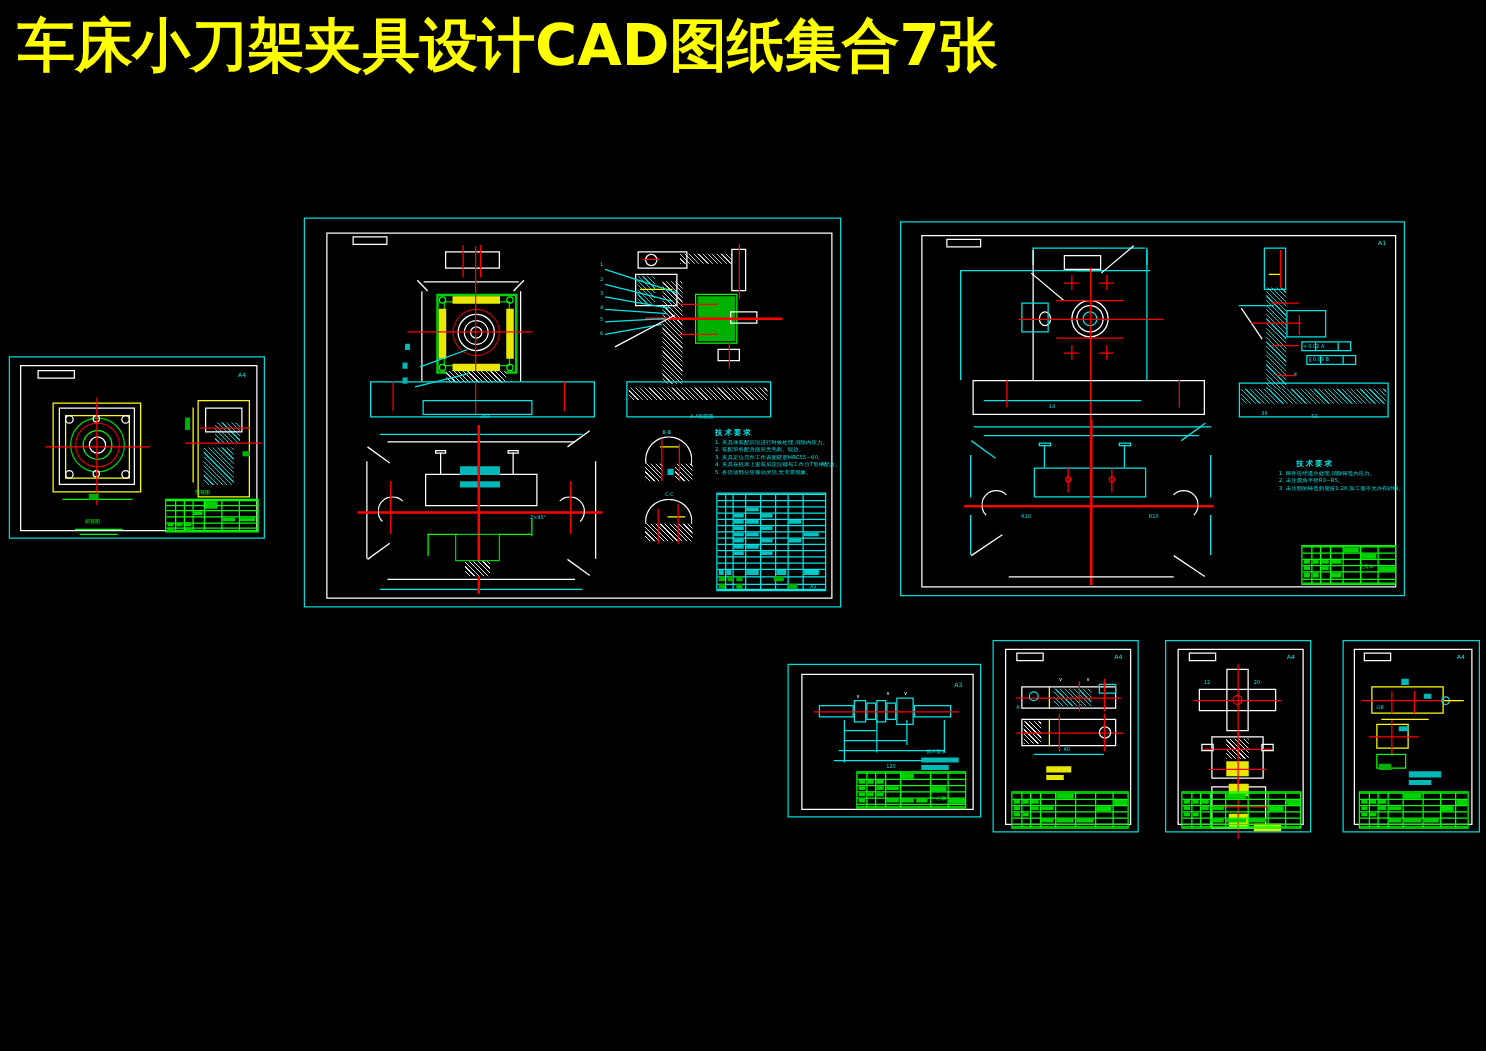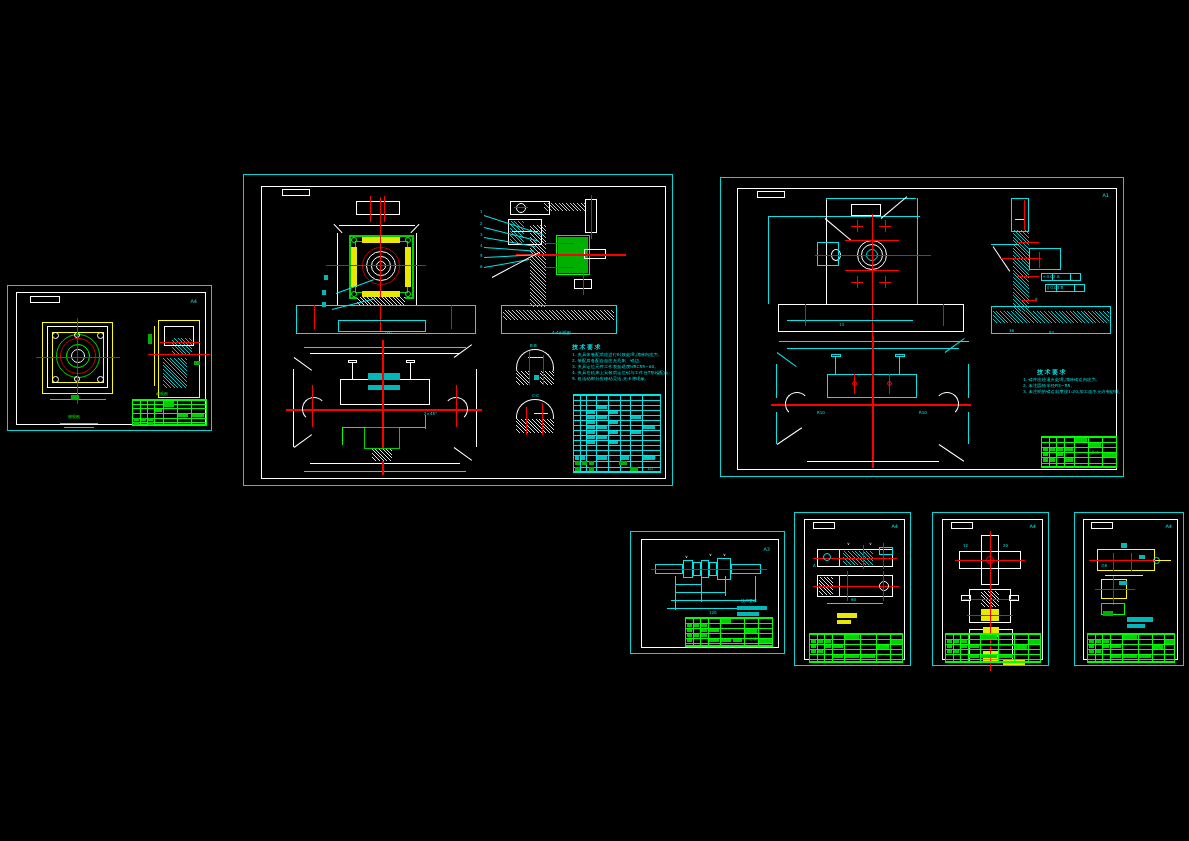--- a/index.html
+++ b/index.html
@@ -92,20 +92,21 @@
   
   .tolfr { position: absolute; box-sizing: border-box; border: 1px solid #00e5e5; height: 8px; display: flex; }
   .tolfr > span { border-right: 1px solid #00e5e5; display: block; height: 100%; }
   .tolfr > span:last-child { border-right: none; }
 </style>
 </head>
 <body>
 
 <div id="root">
 
+  <div id="page-title">车床小刀架夹具设计CAD图纸集合7张</div>
 
   <div class="sheet" style="left:7px; top:285px; width:205px; height:146px;">
     <div class="sheet-inner" style="left:8px; top:6px; right:5px; bottom:5px;"></div>
     <div class="sheet-tab" style="left:22px; top:10px; width:30px;"></div>
     <div class="sheet-code" style="right:14px; top:12px;">A4</div>
 
     <div class="bx b-yl" style="left:34px;top:36px;width:71px;height:72px;"></div>
     <div class="bx b-wh" style="left:39px;top:40px;width:61px;height:62px;"></div>
     <div class="bx b-yl" style="left:44px;top:46px;width:52px;height:51px;"></div>
     <div class="cir" style="left:48px;top:48px;width:44px;height:44px;border:1.6px solid #00d000;"></div>

